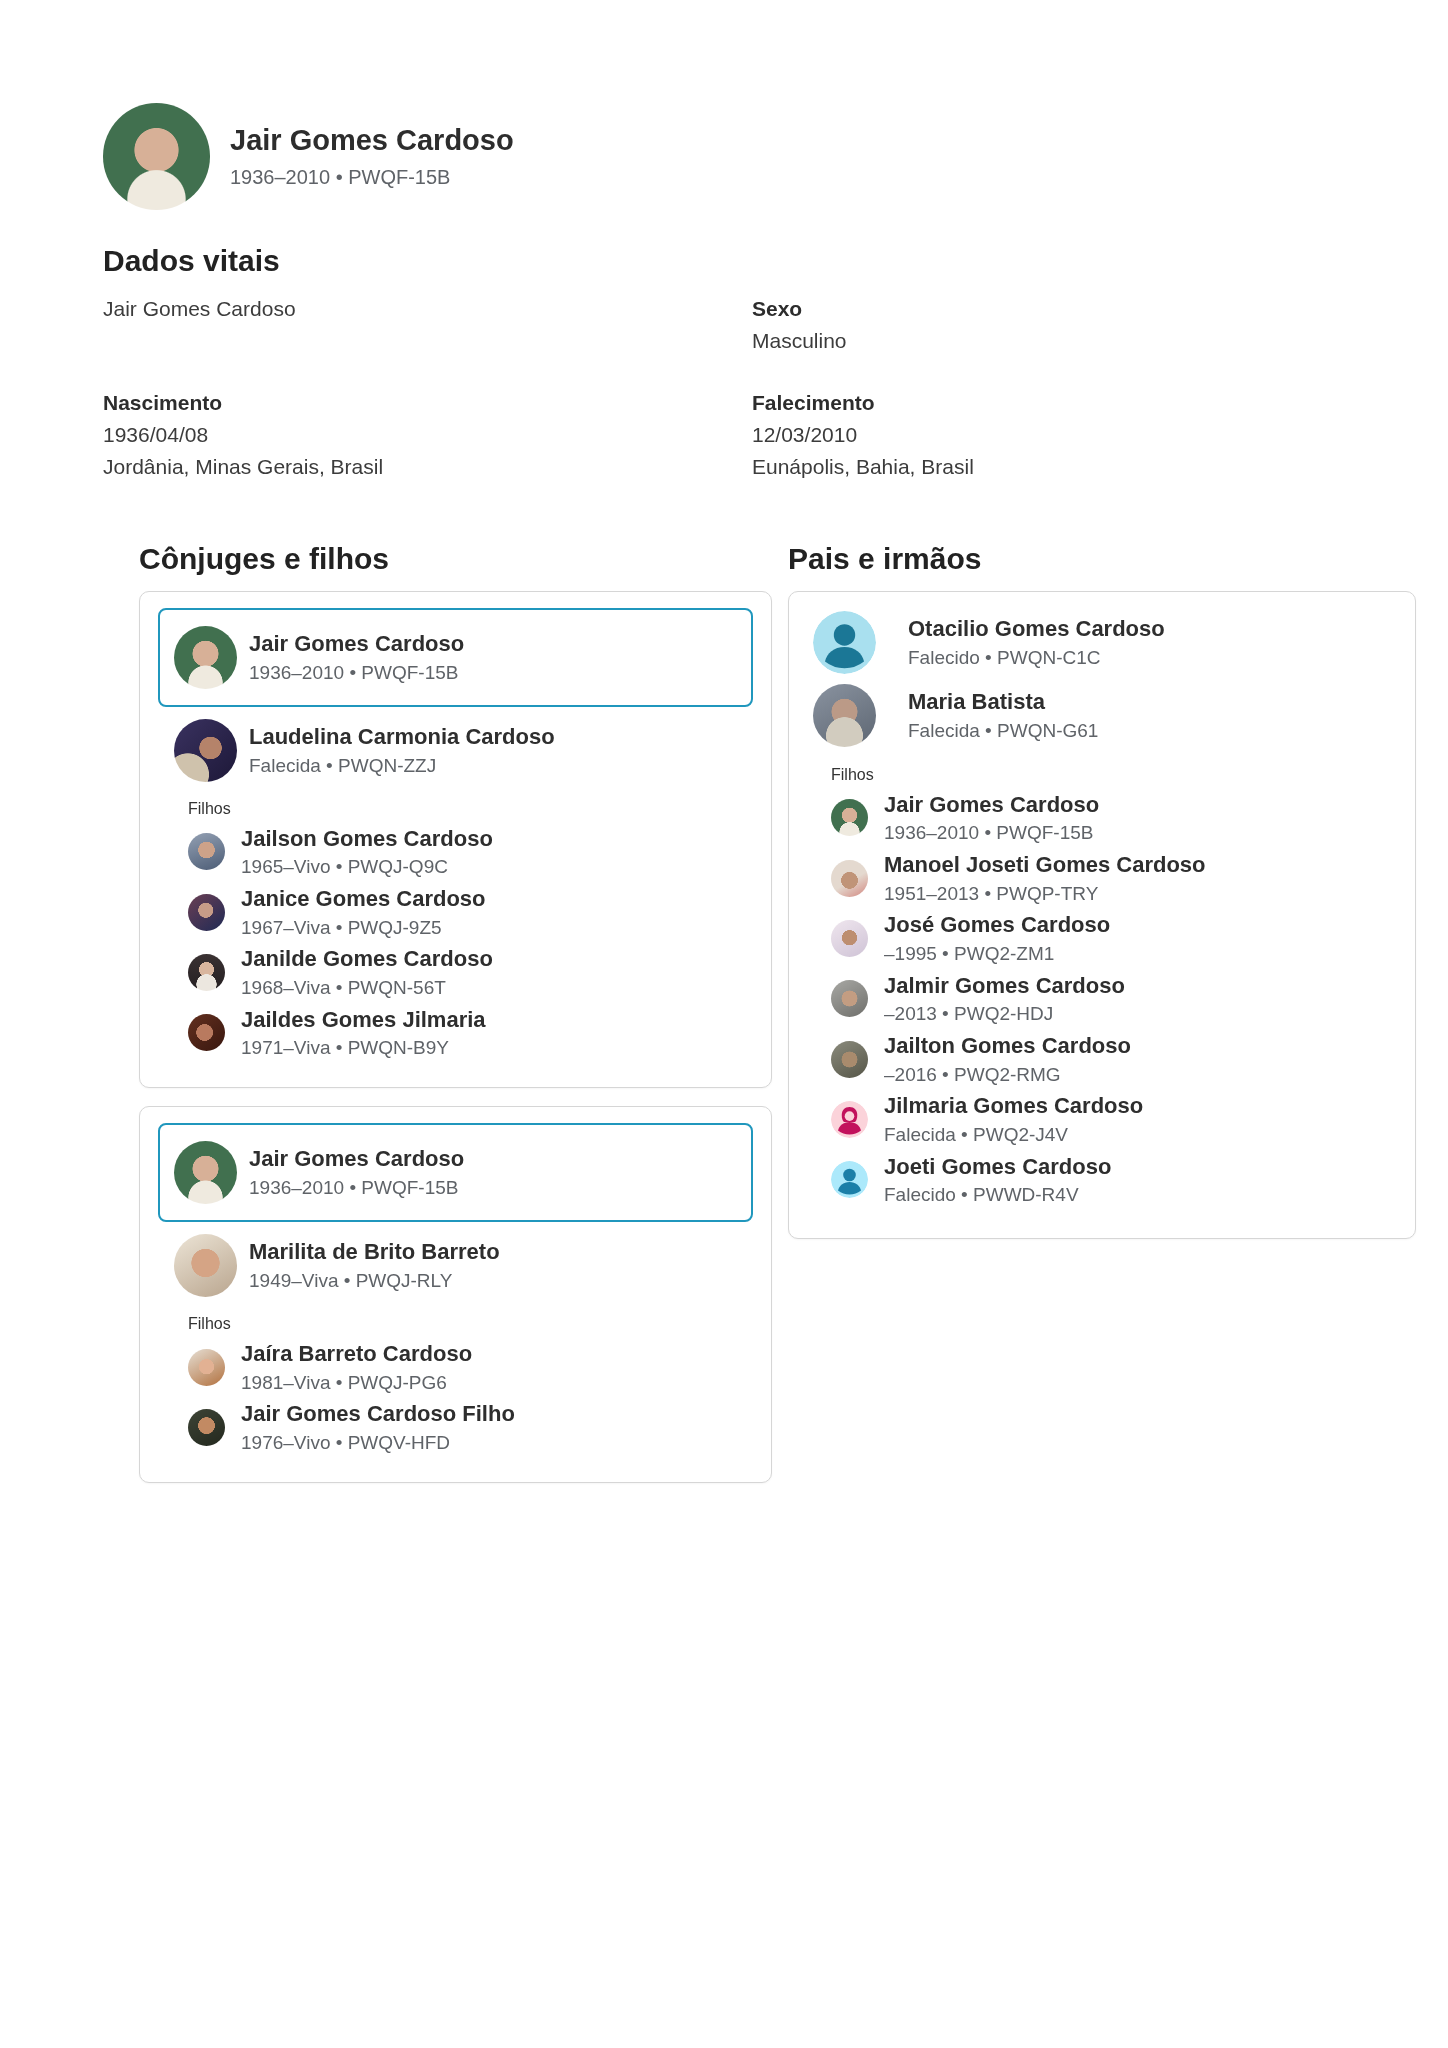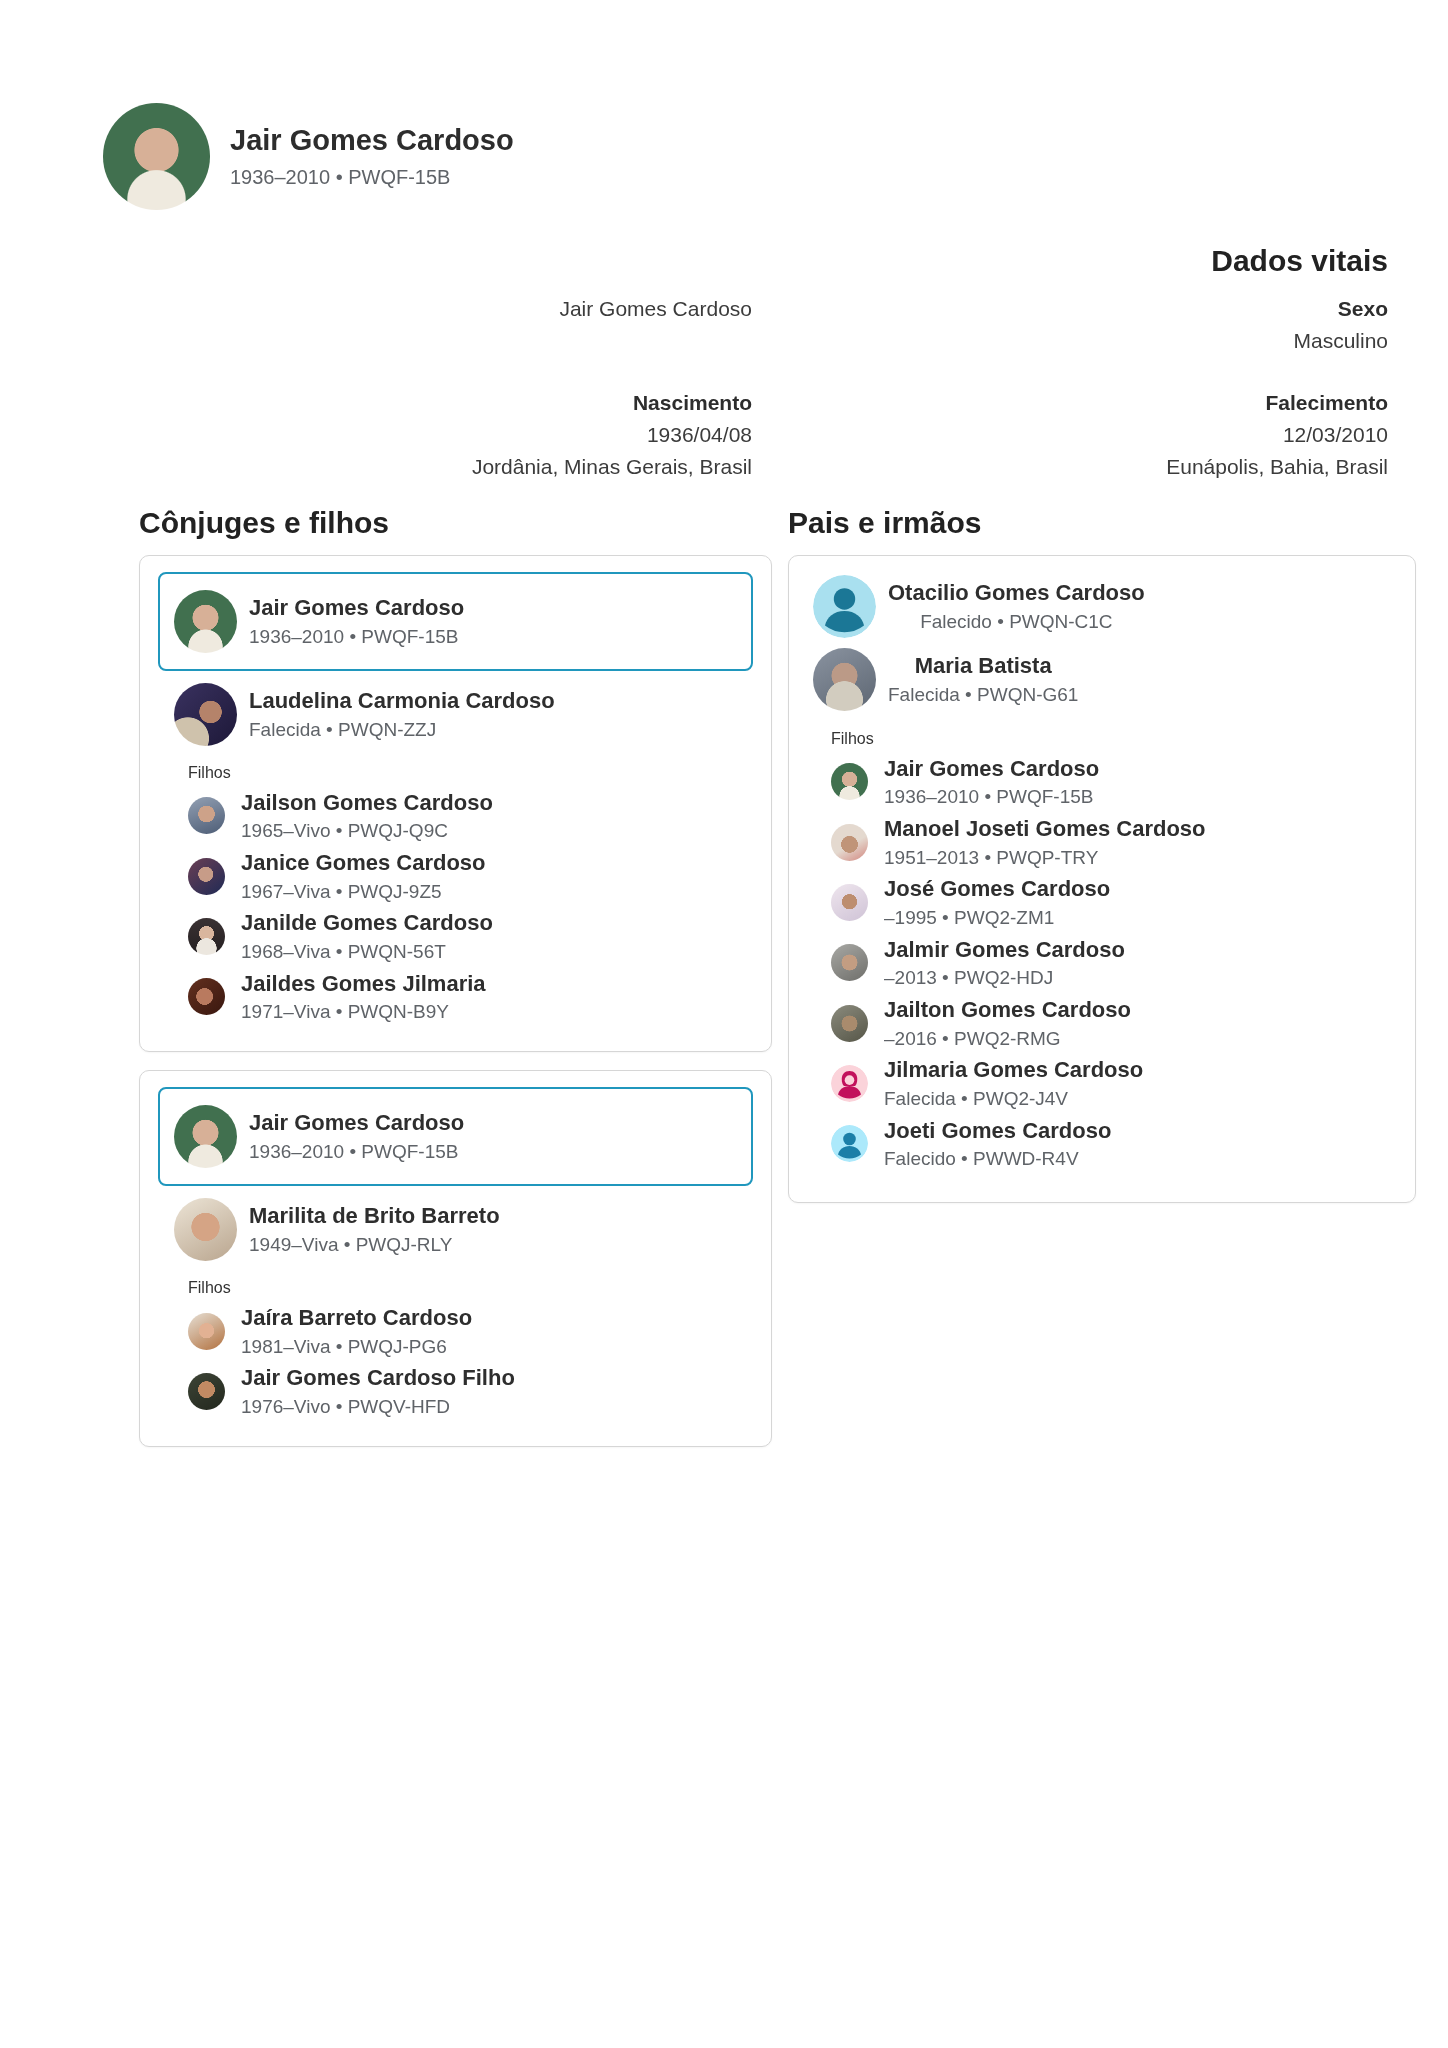--- a/index.html
+++ b/index.html
@@ -30,40 +30,40 @@
   .av-maria{background:radial-gradient(circle at 50% 82%,#d2ccbf 0 30%,rgba(0,0,0,0) 31%),radial-gradient(circle at 50% 44%,#bb9a87 0 27%,rgba(0,0,0,0) 28%),linear-gradient(150deg,#8a93a0,#5d6672);}
   .av-manoel{background:radial-gradient(circle at 50% 55%,#c09478 0 30%,rgba(0,0,0,0) 31%),linear-gradient(150deg,#e4d9cf 55%,#c4453f 135%);}
   .av-jose{background:radial-gradient(circle at 50% 48%,#bd8e70 0 28%,rgba(0,0,0,0) 29%),linear-gradient(150deg,#efe6ee,#cfc3d6);}
   .av-jalmir{background:radial-gradient(circle at 50% 50%,#c39d82 0 30%,rgba(0,0,0,0) 31%),linear-gradient(150deg,#a8a8a4,#6f6f6b);}
   .av-jailton{background:radial-gradient(circle at 50% 50%,#a98b6d 0 30%,rgba(0,0,0,0) 31%),linear-gradient(150deg,#8b8b7d,#565648);}
 
   
   .sec-h{font-size:30px;font-weight:bold;color:#222;margin:0 0 16px 0;line-height:1.1;}
 
   
-  .vitals{margin-bottom:22px;text-align:right;}
+  .vitals{margin-bottom:58px;}
   .vgrid{display:grid;grid-template-columns:649px 1fr;row-gap:30px;}
   .vlabel{font-size:21px;font-weight:bold;color:#2d2d2d;line-height:1.5;}
   .vline{font-size:21px;color:#3c3c3c;line-height:1.55;}
 
   
   .cols{display:grid;grid-template-columns:649px 1fr;align-items:start;padding-left:36px;}
 
   .card{border:1px solid #d6d6d6;border-radius:10px;background:#fff;
         box-shadow:0 1px 2px rgba(0,0,0,.04);box-sizing:border-box;}
   .card-left{width:633px;padding:16px 18px 24px 18px;margin-bottom:18px;}
   .card-right{width:628px;padding:14px 22px 28px 24px;}
 
   .sel-box{border:2px solid #2097bd;border-radius:8px;padding:12px 14px;margin-bottom:8px;}
 
   .prow{display:flex;align-items:center;gap:12px;padding:4px 0;cursor:pointer;}
   .pname{font-size:22px;font-weight:bold;color:#2e2e2e;line-height:1.35;}
   .pdetail{font-size:19px;color:#5f6368;line-height:1.35;margin-top:1px;}
   .spouse-row{margin-left:16px;margin-top:6px;}
-  .parent-row{gap:12px;padding:5px 0;text-align:center;}
+  .parent-row{gap:32px;padding:5px 0;}
 
   .kids-label{font-size:16px;color:#333;margin:14px 0 4px 30px;}
   .kid-row{margin-left:30px;gap:16px;padding:2px 0;}
   .kid-row .pname{font-size:22px;}
   .kids-right{margin-left:18px;}
   .kids-label-right{margin-left:18px;}
 </style>
 </head>
 <body>
 

